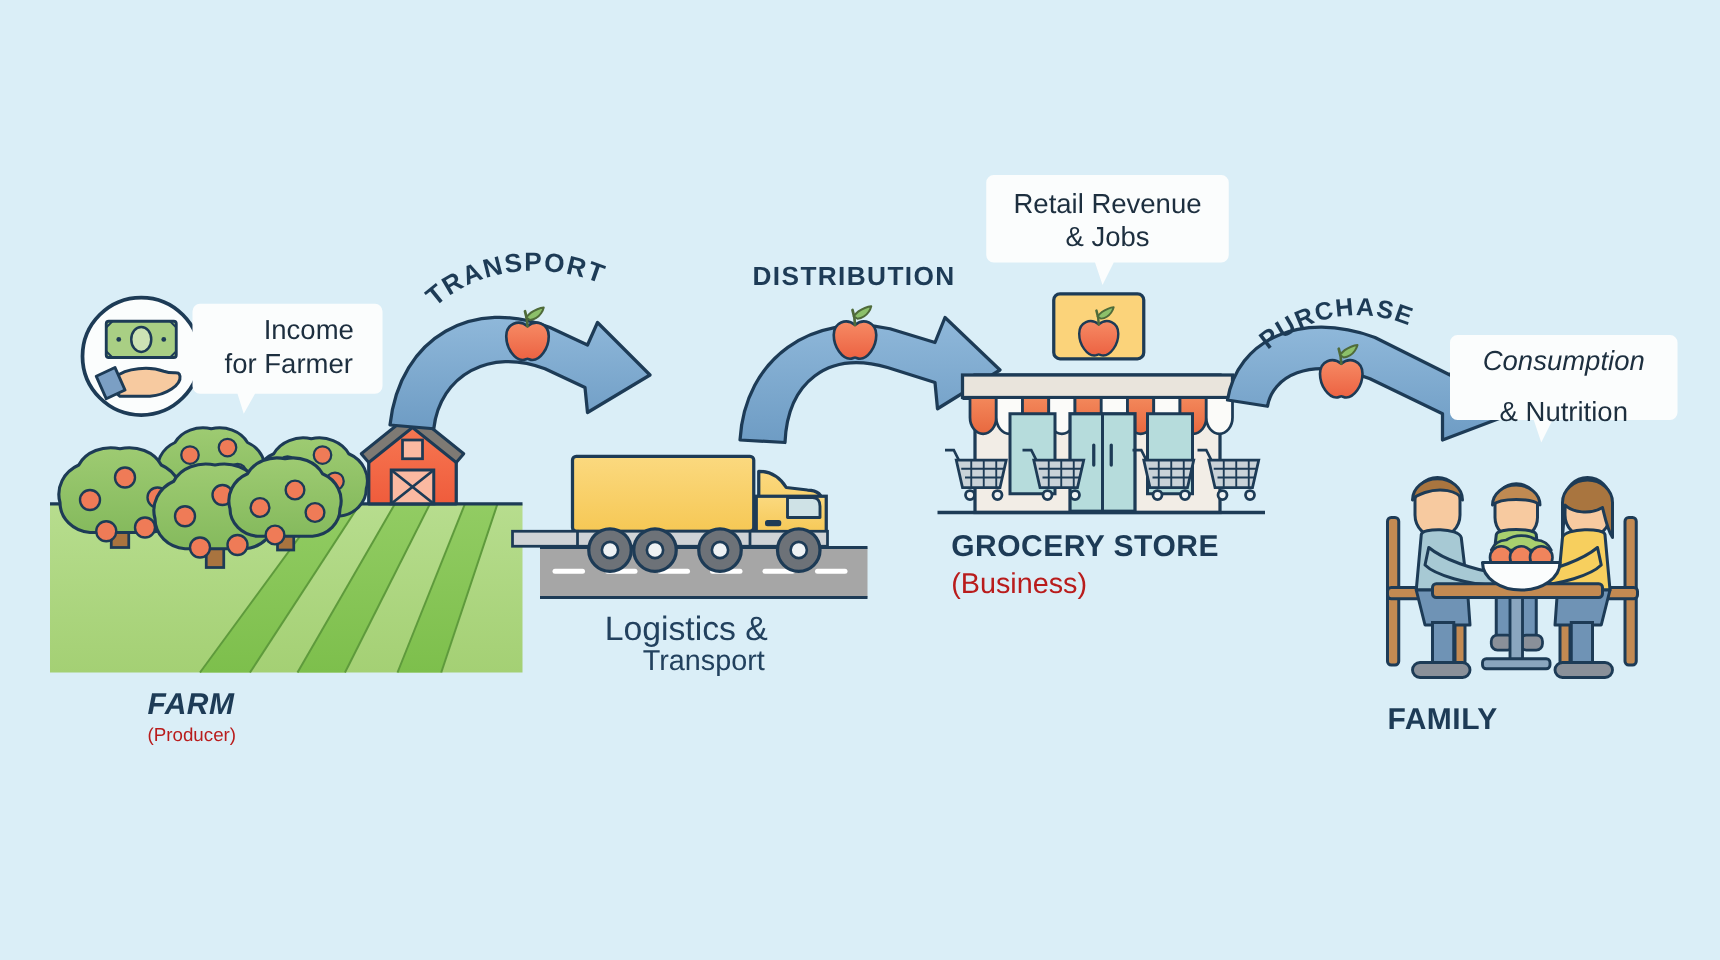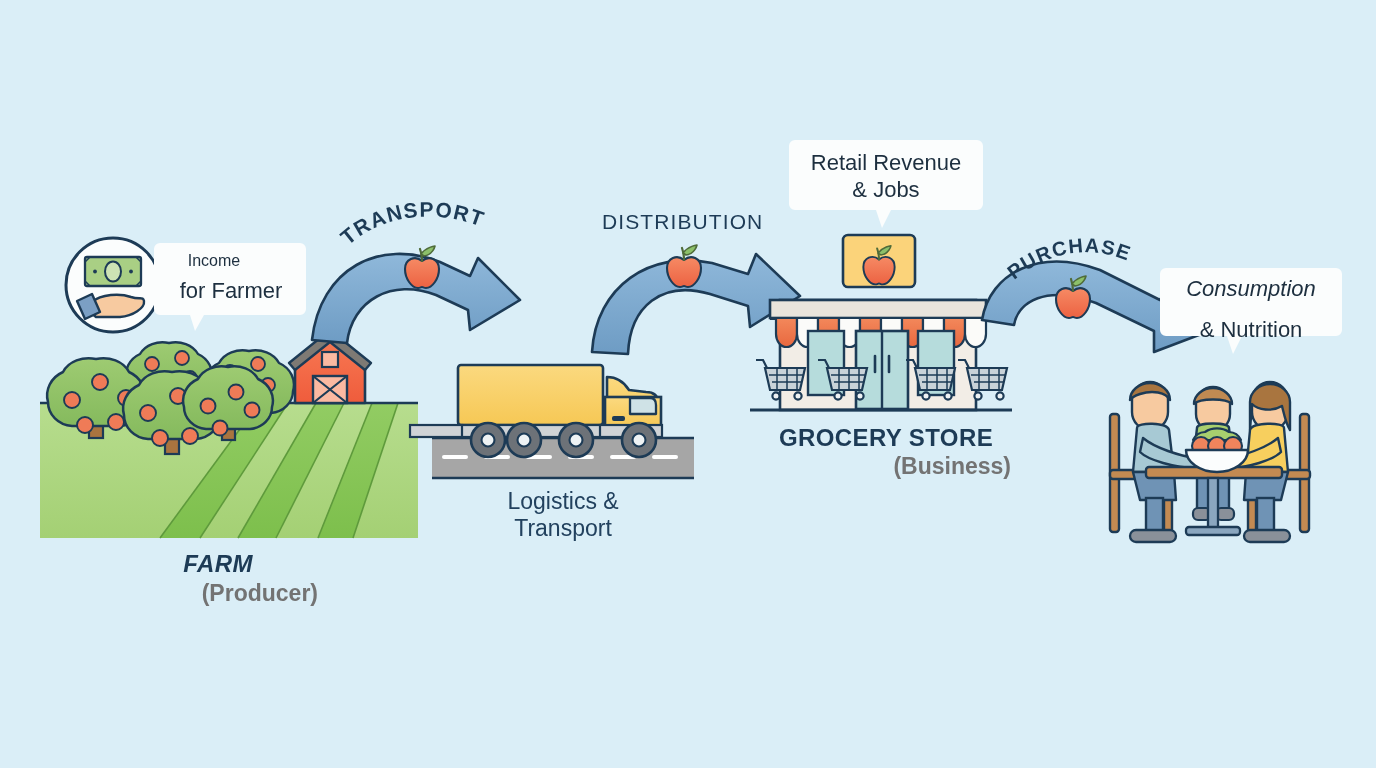--- a/index.html
+++ b/index.html
@@ -9,38 +9,38 @@
     background:#daeef7;
     font-family:"Liberation Sans",sans-serif;
     position:relative;
   }
   #stage{position:absolute;inset:0;width:1376px;height:768px;}
   .layer{position:absolute;left:0;top:0;width:1376px;height:768px;}
   svg{display:block;}
 
   
   .node-title{
-    position:absolute;text-align:center;
+    position:absolute;
     color:#1d3b56;font-weight:bold;letter-spacing:.4px;
     white-space:nowrap;
   }
   .node-sub{
-    position:absolute;text-align:right;
-    color:#737373;white-space:nowrap;font-weight:bold;
+    position:absolute;text-align:left;
+    color:#b91c1c;white-space:nowrap;
   }
   .stage-cap{
     position:absolute;text-align:center;color:#22415e;
     line-height:1.22;white-space:nowrap;
   }
   .callout-text{
     position:absolute;text-align:center;color:#1d2f3f;
     line-height:1.22;white-space:nowrap;
   }
   .arrow-label{
-    position:absolute;color:#1d3b56;font-weight:normal;
+    position:absolute;color:#1d3b56;font-weight:bold;
     letter-spacing:1.1px;white-space:nowrap;
   }
 </style>
 </head>
 <body>
 
 <div id="stage">
 
   <svg class="layer" viewBox="0 0 1376 768" width="1376" height="768">
     <defs>
@@ -375,32 +375,33 @@
     <text font-family="Liberation Sans, sans-serif" font-size="21" font-weight="bold" fill="#1d3b56" letter-spacing="1.2">
       <textPath href="#pTransport" startOffset="2%">TRANSPORT</textPath>
     </text>
     <text font-family="Liberation Sans, sans-serif" font-size="20" font-weight="bold" fill="#1d3b56" letter-spacing="1.2">
       <textPath href="#pPurchase" startOffset="2%">PURCHASE</textPath>
     </text>
   </svg>
 
   <div class="arrow-label" style="left:602px;top:210px;font-size:21px;">DISTRIBUTION</div>
 
-  <div class="callout-text" style="left:151px;top:251px;width:126px;font-size:16px;">Income</div>
+  <div class="callout-text" style="left:184px;top:251px;width:126px;font-size:22px;">Income</div>
   <div class="callout-text" style="left:168px;top:278px;width:126px;font-size:22px;">for Farmer</div>
 
   <div class="callout-text" style="left:795px;top:177px;width:182px;font-size:22px;">&amp; Jobs</div>
   <div class="callout-text" style="left:795px;top:150px;width:182px;font-size:22px;">Retail Revenue</div>
 
   <div class="callout-text" style="left:1166px;top:276px;width:170px;font-size:22px;font-style:italic;">Consumption</div>
   <div class="callout-text" style="left:1166px;top:317px;width:170px;font-size:22px;">&amp; Nutrition</div>
 
   <div class="node-title" style="left:118px;top:550px;width:200px;font-size:24px;font-style:italic;">FARM</div>
-  <div class="node-sub" style="left:118px;top:580px;width:200px;font-size:23px;">(Producer)</div>
-
-  <div class="stage-cap" style="left:463px;top:487px;width:200px;font-size:23px;">Logistics &amp;</div>
+  <div class="node-sub" style="left:118px;top:580px;width:200px;font-size:15px;">(Producer)</div>
+
+  <div class="stage-cap" style="left:449px;top:487px;width:200px;font-size:27px;">Logistics &amp;</div>
   <div class="stage-cap" style="left:463px;top:514px;width:200px;font-size:23px;">Transport</div>
 
   <div class="node-title" style="left:761px;top:424px;width:250px;font-size:24px;">GROCERY STORE</div>
   <div class="node-sub" style="left:761px;top:453px;width:250px;font-size:23px;">(Business)</div>
 
+  <div class="node-title" style="left:1110px;top:562px;width:200px;font-size:24px;">FAMILY</div>
 
 </div>
 
 </body></html>

